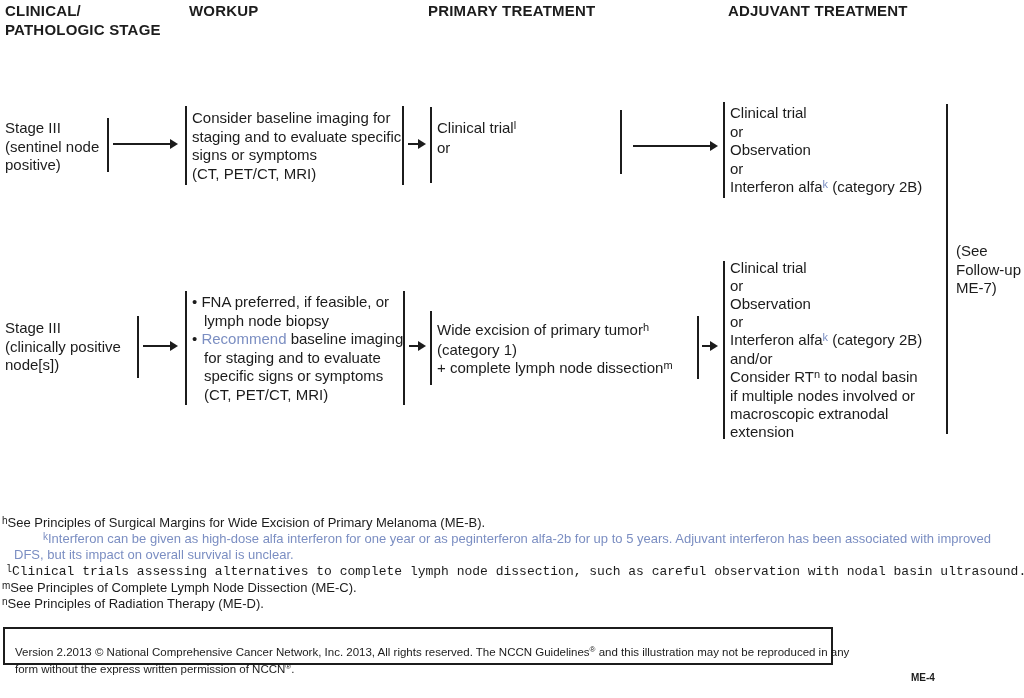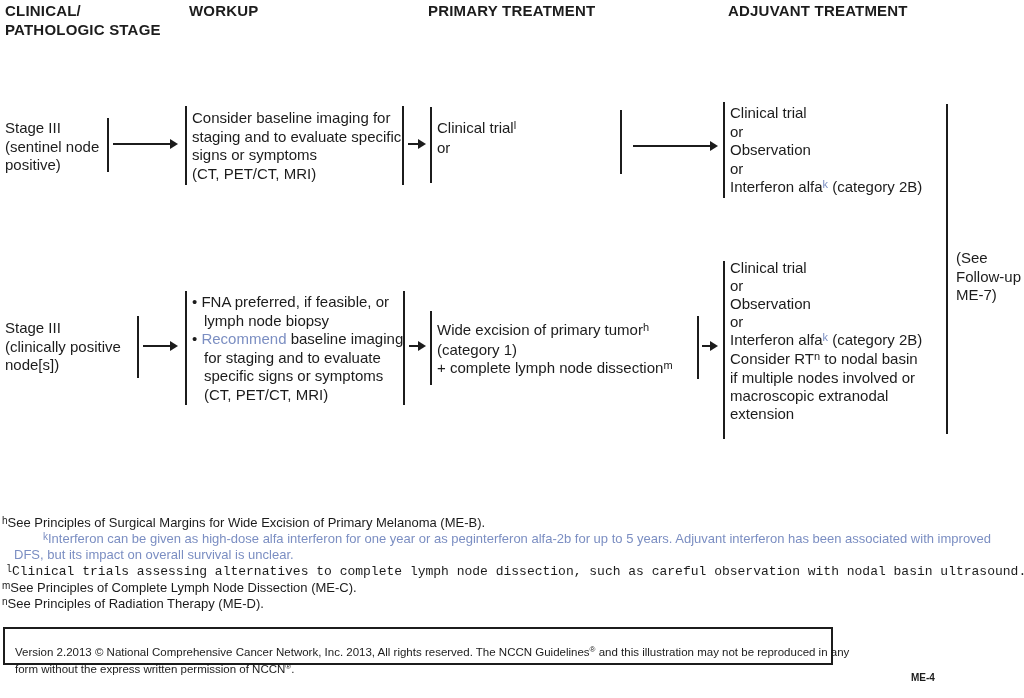--- a/index.html
+++ b/index.html
@@ -102,28 +102,29 @@
   <div class="vbar" style="left:697px;top:316px;height:63px;"></div>
   <div class="arrow" style="left:702px;top:345px;width:9px;"></div>
 
   <div class="vbar" style="left:723px;top:261px;height:178px;"></div>
   <div class="txt lh18" style="left:730px;top:259px;">
     <div>Clinical trial</div>
     <div>or</div>
     <div>Observation</div>
     <div>or</div>
     <div><span>Interferon alfa</span><span class="sp blue">k</span><span> (category 2B)</span></div>
+    <div>and/or</div>
     <div><span>Consider RT</span><span class="sp">n</span><span> to nodal basin</span></div>
     <div>if multiple nodes involved or</div>
     <div>macroscopic extranodal</div>
     <div>extension</div>
   </div>
 
   <div class="vbar" style="left:946px;top:104px;height:330px;"></div>
-  <div class="txt" style="left:956px;top:242px;margin-top:7px;">
+  <div class="txt" style="left:956px;top:242px;">
     <div>(See</div>
     <div>Follow-up</div>
     <div>ME-7)</div>
   </div>
 
   <div class="fn" style="left:2px;top:515px;"><span class="sp">h</span><span>See Principles of Surgical Margins for Wide Excision of Primary Melanoma (ME-B).</span></div>
   <div class="fn blue" style="left:2px;top:531px;margin-left:41px;"><span class="sp">k</span><span>Interferon can be given as high-dose alfa interferon for one year or as peginterferon alfa-2b for up to 5 years. Adjuvant interferon has been associated with improved</span></div>
   <div class="fn blue" style="left:14px;top:547px;">DFS, but its impact on overall survival is unclear.</div>
   <div class="fn" style="left:6px;top:564px;font-family:Liberation Mono, monospace;"><span class="sp">l</span><span>Clinical trials assessing alternatives to complete lymph node dissection, such as careful observation with nodal basin ultrasound.</span></div>
   <div class="fn" style="left:2px;top:580px;"><span class="sp">m</span><span>See Principles of Complete Lymph Node Dissection (ME-C).</span></div>

